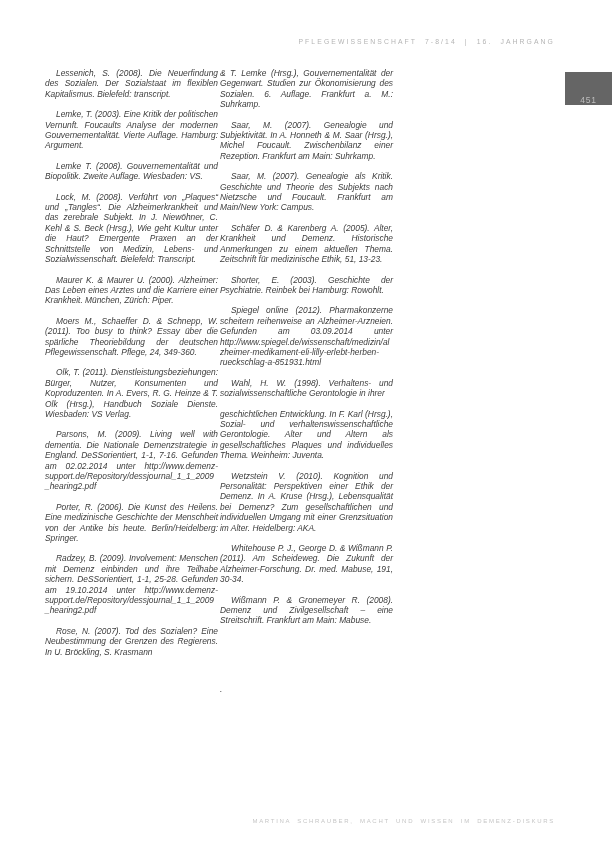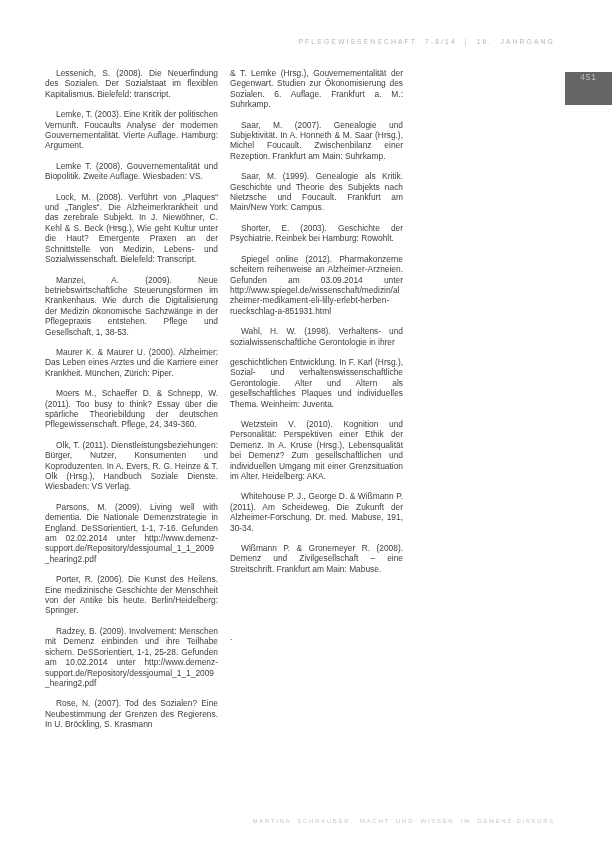--- a/index.html
+++ b/index.html
@@ -27,30 +27,31 @@
     position: absolute;
     top: 72px;
     right: 0;
     width: 47px;
     height: 33px;
     background: #656565;
     color: #bdbdbd;
     font-size: 8.5px;
     letter-spacing: 0.8px;
     display: flex;
-    align-items: flex-start;
+    align-items: flex-end;
     justify-content: center;
   }
   .columns {
     position: absolute;
     left: 45px;
     top: 68px;
     width: 360px;
     display: flex;
-    gap: 12px;
+    gap: 2px;
+    font-style: italic;
   }
   .col {
     width: 173px;
     color: #3c3c3c;
     font-size: 8.4px;
     line-height: 10.4px;
     text-align: justify;
   }
   .col p {
     margin: 0 0 10px 0;
@@ -82,33 +83,33 @@
   <div class="page-badge">
     <span>451</span>
   </div>
 
   <div class="columns">
     <div class="col">
         <p>Lessenich, S. (2008). Die Neuerfindung des Sozialen. Der Sozialstaat im flexiblen Kapitalismus. Bielefeld: transcript.</p>
         <p>Lemke, T. (2003). Eine Kritik der politischen Vernunft. Foucaults Analyse der modernen Gouvernementalität. Vierte Auflage. Hamburg: Argument.</p>
         <p>Lemke T. (2008). Gouvernementalität und Biopolitik. Zweite Auflage. Wiesbaden: VS.</p>
         <p>Lock, M. (2008). Verführt von „Plaques“ und „Tangles“. Die Alzheimerkrankheit und das zerebrale Subjekt. In J. Niewöhner, C. Kehl &amp; S. Beck (Hrsg.), Wie geht Kultur unter die Haut? Emergente Praxen an der Schnittstelle von Medizin, Lebens- und Sozialwissenschaft. Bielefeld: Transcript.</p>
-        <p>Manzei, A. (2009). Neue betriebswirtschaftliche Steuerungsformen im Krankenhaus. Wie durch die Digitalisierung der Medizin ökonomische Sachzwänge in der Pflegepraxis entstehen. Pflege und Gesellschaft, 1, 38-53.</p>
         <p>Maurer K. &amp; Maurer U. (2000). Alzheimer: Das Leben eines Arztes und die Karriere einer Krankheit. München, Zürich: Piper.</p>
         <p>Moers M., Schaeffer D. &amp; Schnepp, W. (2011). Too busy to think? Essay über die spärliche Theoriebildung der deutschen Pflegewissenschaft. Pflege, 24, 349-360.</p>
         <p>Olk, T. (2011). Dienstleistungsbeziehungen: Bürger, Nutzer, Konsumenten und Koproduzenten. In A. Evers, R. G. Heinze &amp; T. Olk (Hrsg.), Handbuch Soziale Dienste. Wiesbaden: VS Verlag.</p>
         <p>Parsons, M. (2009). Living well with dementia. Die Nationale Demenzstrategie in England. DeSSorientiert, 1-1, 7-16. Gefunden am 02.02.2014 unter http://www.demenz-support.de/Repository/dessjournal_1_1_2009_hearing2.pdf</p>
         <p>Porter, R. (2006). Die Kunst des Heilens. Eine medizinische Geschichte der Menschheit von der Antike bis heute. Berlin/Heidelberg: Springer.</p>
-        <p>Radzey, B. (2009). Involvement: Menschen mit Demenz einbinden und ihre Teilhabe sichern. DeSSorientiert, 1-1, 25-28. Gefunden am 10.02.2014 unter http://www.demenz-support.de/Repository/dessjournal_1_1_2009_hearing2.pdf</p>
+        <p>Radzey, B. (2009). Involvement: Menschen mit Demenz einbinden und ihre Teilhabe sichern. DeSSorientiert, 1-1, 25-28. Gefunden am 19.10.2014 unter http://www.demenz-support.de/Repository/dessjournal_1_1_2009_hearing2.pdf</p>
         <p>Rose, N. (2007). Tod des Sozialen? Eine Neubestimmung der Grenzen des Regierens. In U. Bröckling, S. Krasmann</p>
       </div>
     <div class="col">
         <p class="noindent">&amp; T. Lemke (Hrsg.), Gouvernementalität der Gegenwart. Studien zur Ökonomisierung des Sozialen. 6. Auflage. Frankfurt a. M.: Suhrkamp.</p>
         <p>Saar, M. (2007). Genealogie und Subjektivität. In A. Honneth &amp; M. Saar (Hrsg.), Michel Foucault. Zwischenbilanz einer Rezeption. Frankfurt am Main: Suhrkamp.</p>
-        <p>Saar, M. (1999). Genealogie als Kritik. Geschichte und Theorie des Subjekts nach Nietzsche und Foucault. Frankfurt am Main/New York: Campus.</p>
+        <p>Saar, M. (2007). Genealogie als Kritik. Geschichte und Theorie des Subjekts nach Nietzsche und Foucault. Frankfurt am Main/New York: Campus.</p>
+        <p>Schäfer D. &amp; Karenberg A. (2005). Alter, Krankheit und Demenz. Historische Anmerkungen zu einem aktuellen Thema. Zeitschrift für medizinische Ethik, 51, 13-23.</p>
         <p>Shorter, E. (2003). Geschichte der Psychiatrie. Reinbek bei Hamburg: Rowohlt.</p>
         <p>Spiegel online (2012). Pharmakonzerne scheitern reihenweise an Alzheimer-Arzneien. Gefunden am 03.09.2014 unter http://www.spiegel.de/wissenschaft/medizin/alzheimer-medikament-eli-lilly-erlebt-herben-rueckschlag-a-851931.html</p>
         <p>Wahl, H. W. (1998). Verhaltens- und sozialwissenschaftliche Gerontologie in ihrer</p>
         <p class="noindent">geschichtlichen Entwicklung. In F. Karl (Hrsg.), Sozial- und verhaltenswissenschaftliche Gerontologie. Alter und Altern als gesellschaftliches Plaques und individuelles Thema. Weinheim: Juventa.</p>
         <p>Wetzstein V. (2010). Kognition und Personalität: Perspektiven einer Ethik der Demenz. In A. Kruse (Hrsg.), Lebensqualität bei Demenz? Zum gesellschaftlichen und individuellen Umgang mit einer Grenzsituation im Alter. Heidelberg: AKA.</p>
         <p>Whitehouse P. J., George D. &amp; Wißmann P. (2011). Am Scheideweg. Die Zukunft der Alzheimer-Forschung. Dr. med. Mabuse, 191, 30-34.</p>
         <p>Wißmann P. &amp; Gronemeyer R. (2008). Demenz und Zivilgesellschaft – eine Streitschrift. Frankfurt am Main: Mabuse.</p>
         <p class="noindent gap">.</p>
       </div>
   </div>

